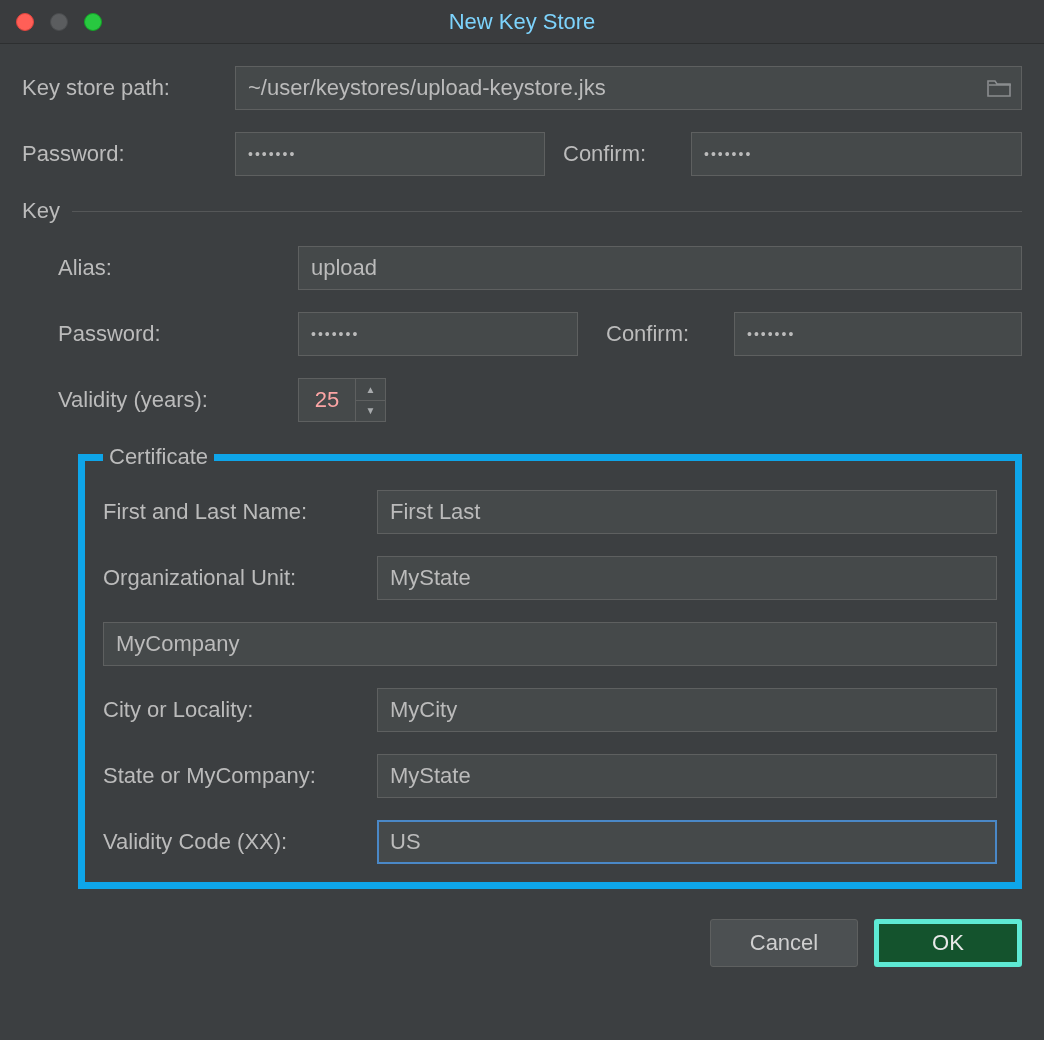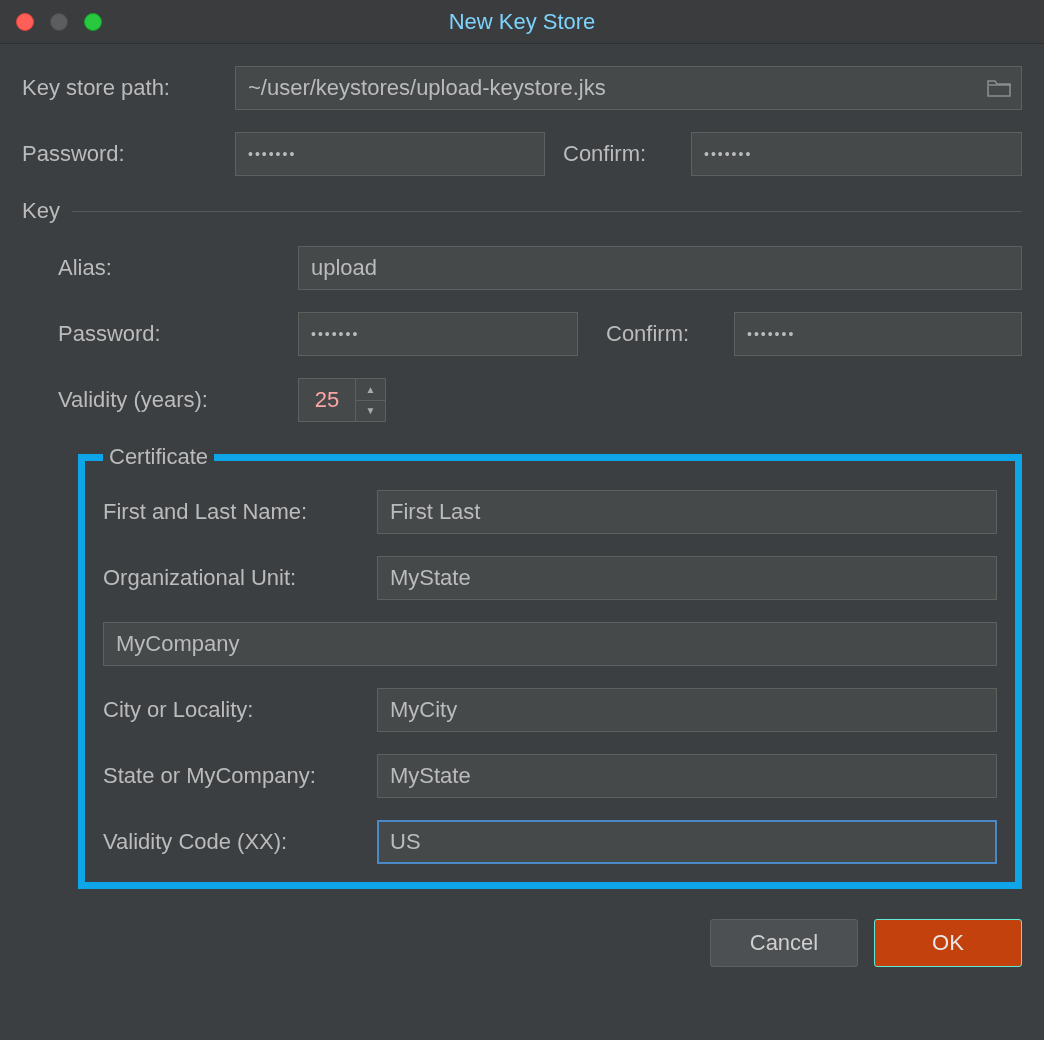--- a/index.html
+++ b/index.html
@@ -163,22 +163,22 @@
     background: #4c5052;
     color: #cfcfcf;
     font-size: 22px;
     display: flex;
     align-items: center;
     justify-content: center;
     border-radius: 3px;
     cursor: pointer;
   }
   .btn.primary {
-    background: #c2410c;
-    border: 1px solid #5eead4;
+    background: #14532d;
+    border: 5px solid #5eead4;
     color: #e8e8e8;
   }
 </style>
 </head>
 <body>
 
 <div class="titlebar">
   <div class="traffic-lights">
     <span class="tl-close"></span>
     <span class="tl-min"></span>

